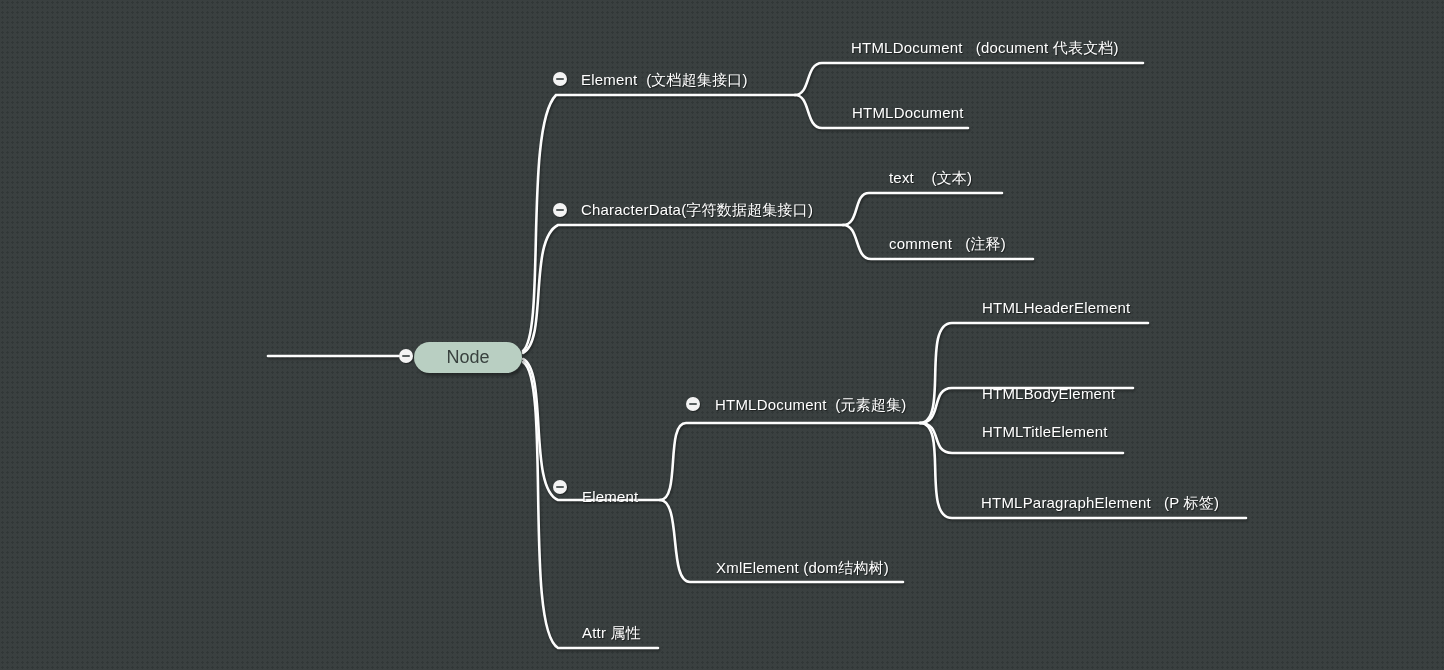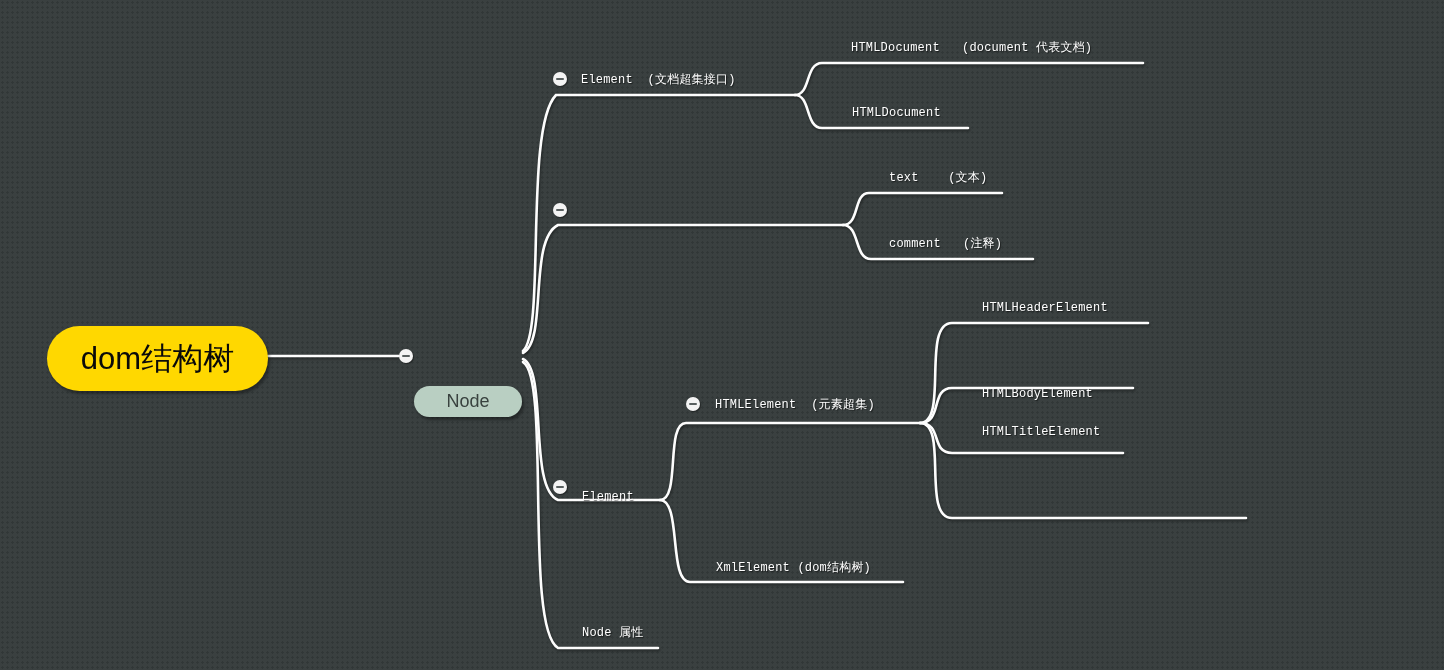--- a/index.html
+++ b/index.html
@@ -16,38 +16,37 @@
     background-size:5px 5px;
   }
   svg.connectors{position:absolute;left:0;top:0;}
   svg.connectors path{
     fill:none;stroke:#fdfdfd;stroke-width:2.6;stroke-linecap:round;
   }
   .shadowed{filter:drop-shadow(1px 2px 1px rgba(0,0,0,0.35));}
 
   .topic-label{
     position:absolute;transform:translateY(-50%);
-    color:#ffffff;font-size:12px;line-height:1.2;
+    color:#ffffff;font-size:15px;line-height:1.2;
     white-space:pre;letter-spacing:0.2px;
     text-shadow:1px 1px 1px rgba(0,0,0,0.55);
     cursor:default;
-    font-family:Liberation Mono, monospace;
   }
 
   .pill{
     position:absolute;display:flex;align-items:center;justify-content:center;
     box-shadow:2px 3px 3px rgba(0,0,0,0.35);
   }
   #root-pill{
     left:47px;top:326px;width:221px;height:65px;border-radius:33px;
     background:#ffd800;color:#0a0a0a;font-size:31px;
   }
   #node-pill{
     left:414px;top:342px;width:108px;height:31px;border-radius:16px;
-    background:#b9cfc2;color:#39423f;font-size:18px;margin-top:44px;
+    background:#b9cfc2;color:#39423f;font-size:18px;
   }
 
   .collapse{
     position:absolute;width:14px;height:14px;border-radius:50%;
     background:#f4f4f4;transform:translate(-50%,-50%);
     box-shadow:1px 1px 1px rgba(0,0,0,0.4);cursor:pointer;
   }
   .collapse .bar{
     position:absolute;left:3px;right:3px;top:50%;height:2px;margin-top:-1px;
     background:#596060;border-radius:1px;
@@ -75,21 +74,20 @@
     <path d="M660,500 C682,500 668,582 690,582 H903"></path>
 
     <path d="M920,423 C949,423 921,323 952,323 H1148"></path>
     <path d="M920,423 C943,423 930,388 952,388 H1133"></path>
     <path d="M920,423 C943,423 930,453 952,453 H1123"></path>
     <path d="M920,423 C949,423 921,518 952,518 H1246"></path>
 
     <path d="M523,362 C551,378 524,628 558,648 H658"></path>
   </svg>
 
-  <div class="pill" id="root-pill">dom结构树</div>
   <div class="pill" id="node-pill">Node</div>
 
   <div class="collapse" style="left:406px;top:356px">
       <span class="bar"></span>
     </div>
   <div class="collapse" style="left:560px;top:79px">
       <span class="bar"></span>
     </div>
   <div class="collapse" style="left:560px;top:210px">
       <span class="bar"></span>
@@ -98,25 +96,27 @@
       <span class="bar"></span>
     </div>
   <div class="collapse" style="left:693px;top:404px">
       <span class="bar"></span>
     </div>
 
   <div class="topic-label" style="left:581px;top:80px">Element  (文档超集接口)</div>
   <div class="topic-label" style="left:851px;top:48px">HTMLDocument   (document 代表文档)</div>
   <div class="topic-label" style="left:852px;top:113px">HTMLDocument</div>
 
+  <div class="topic-label" style="left:581px;top:210px">CharacterData(字符数据超集接口)</div>
   <div class="topic-label" style="left:889px;top:178px">text    (文本)</div>
   <div class="topic-label" style="left:889px;top:244px">comment   (注释)</div>
 
   <div class="topic-label" style="left:582px;top:497px">Element</div>
-  <div class="topic-label" style="left:715px;top:405px">HTMLElement  (元素超集)</div>
+  <div class="topic-label" style="left:715px;top:405px">HTMLDocument  (元素超集)</div>
   <div class="topic-label" style="left:982px;top:308px">HTMLHeaderElement</div>
   <div class="topic-label" style="left:982px;top:394px">HTMLBodyElement</div>
   <div class="topic-label" style="left:982px;top:432px">HTMLTitleElement</div>
+  <div class="topic-label" style="left:981px;top:503px">HTMLParagraphElement   (P 标签)</div>
   <div class="topic-label" style="left:716px;top:568px">XmlElement (dom结构树)</div>
 
-  <div class="topic-label" style="left:582px;top:633px">Node 属性</div>
+  <div class="topic-label" style="left:582px;top:633px">Attr 属性</div>
 
 </div>
 
 </body></html>

